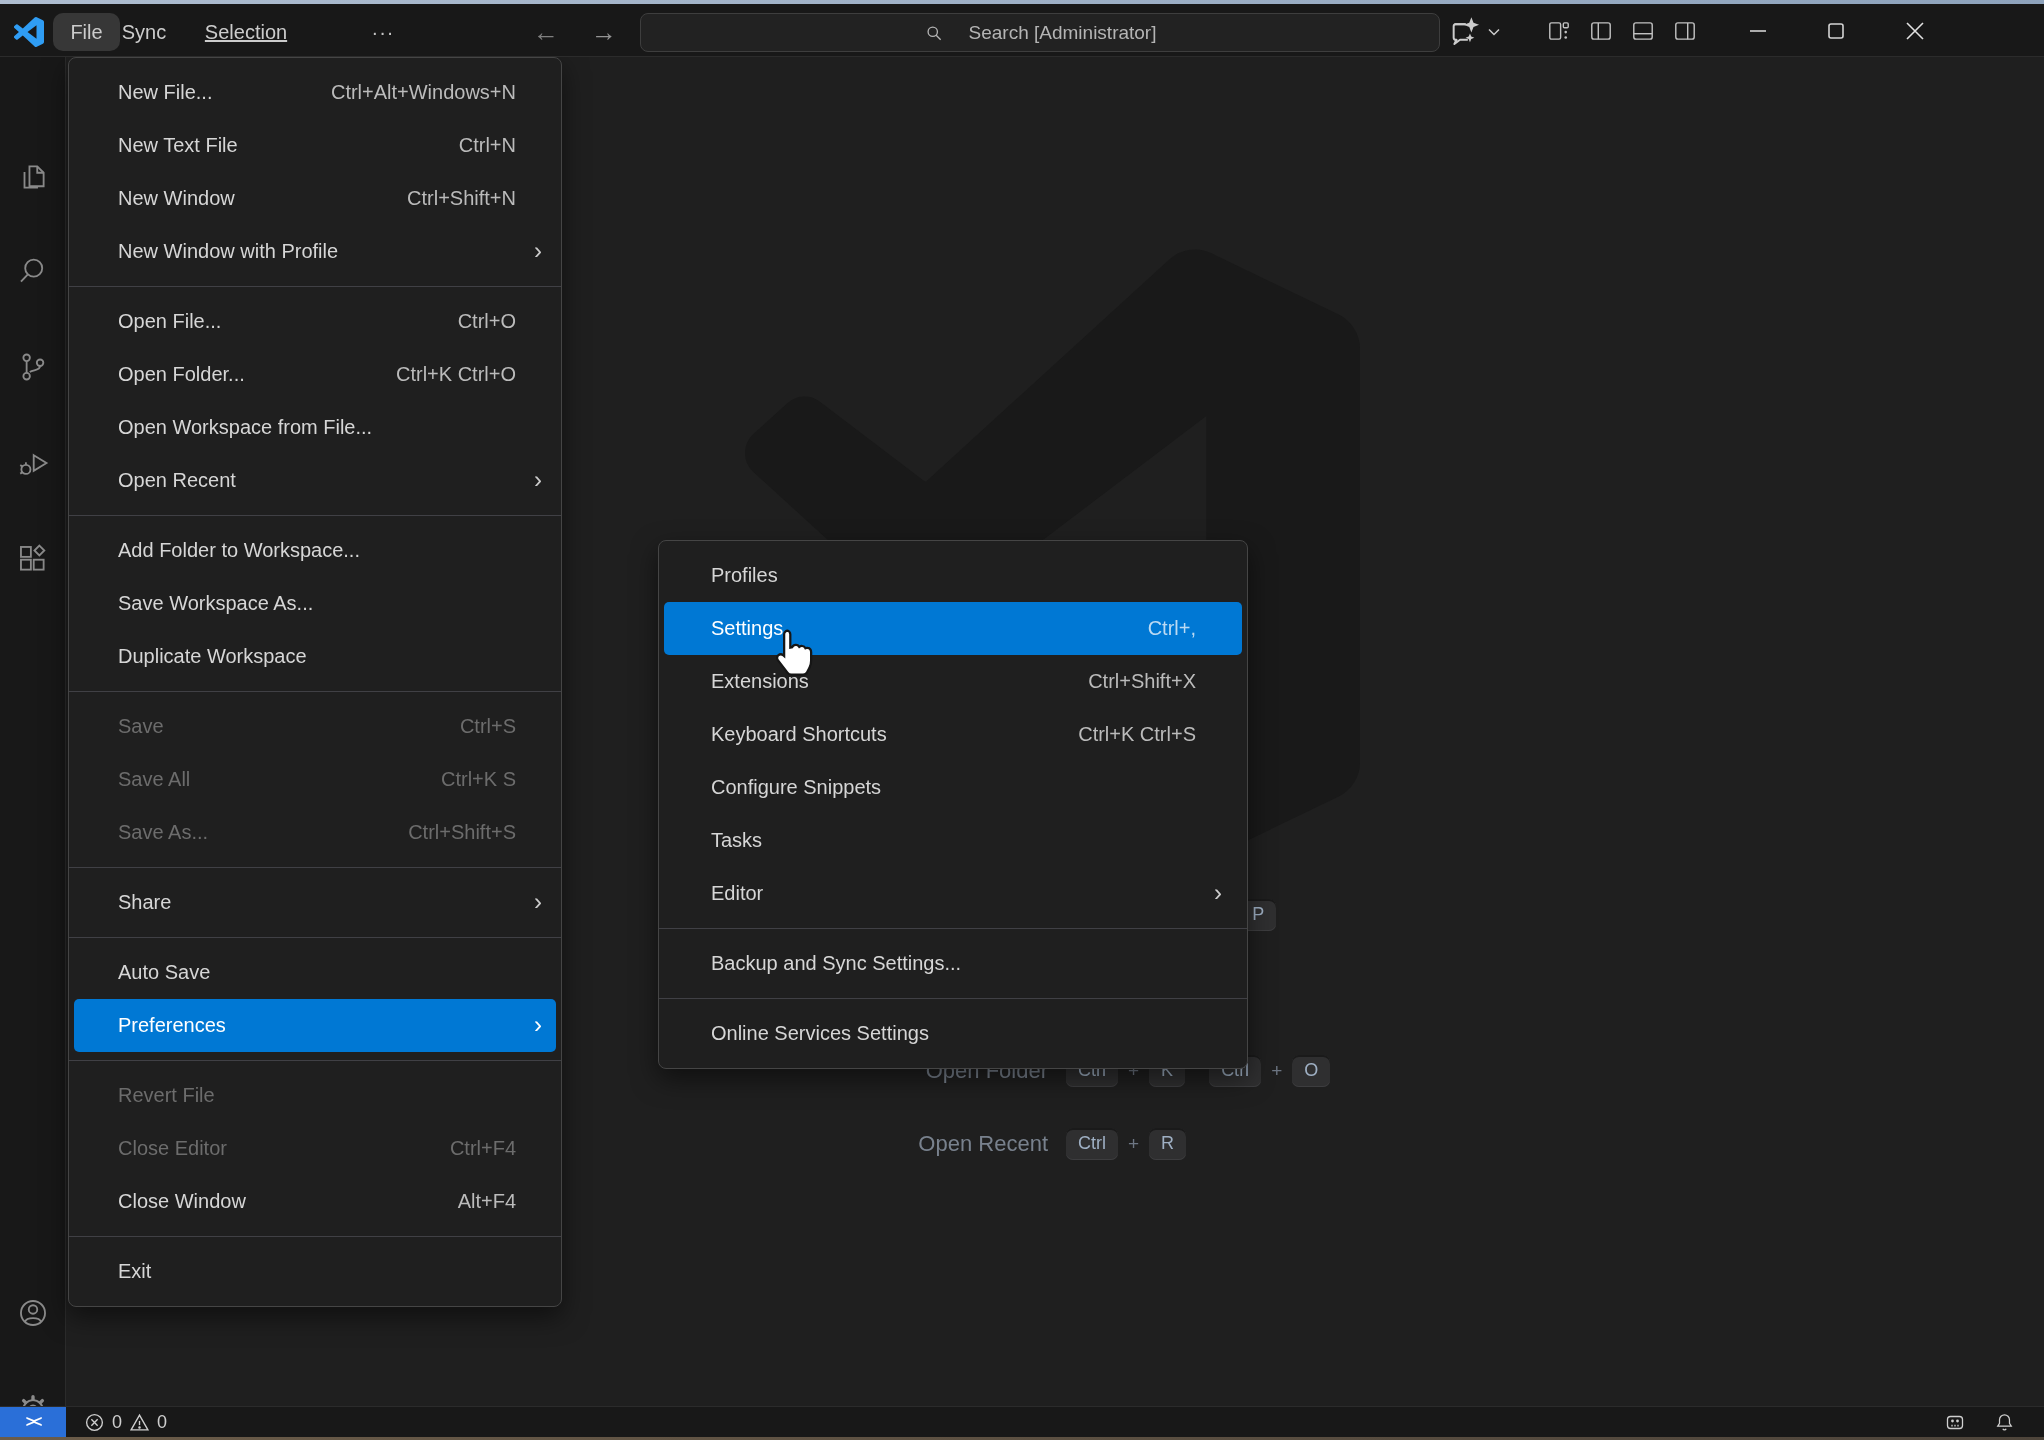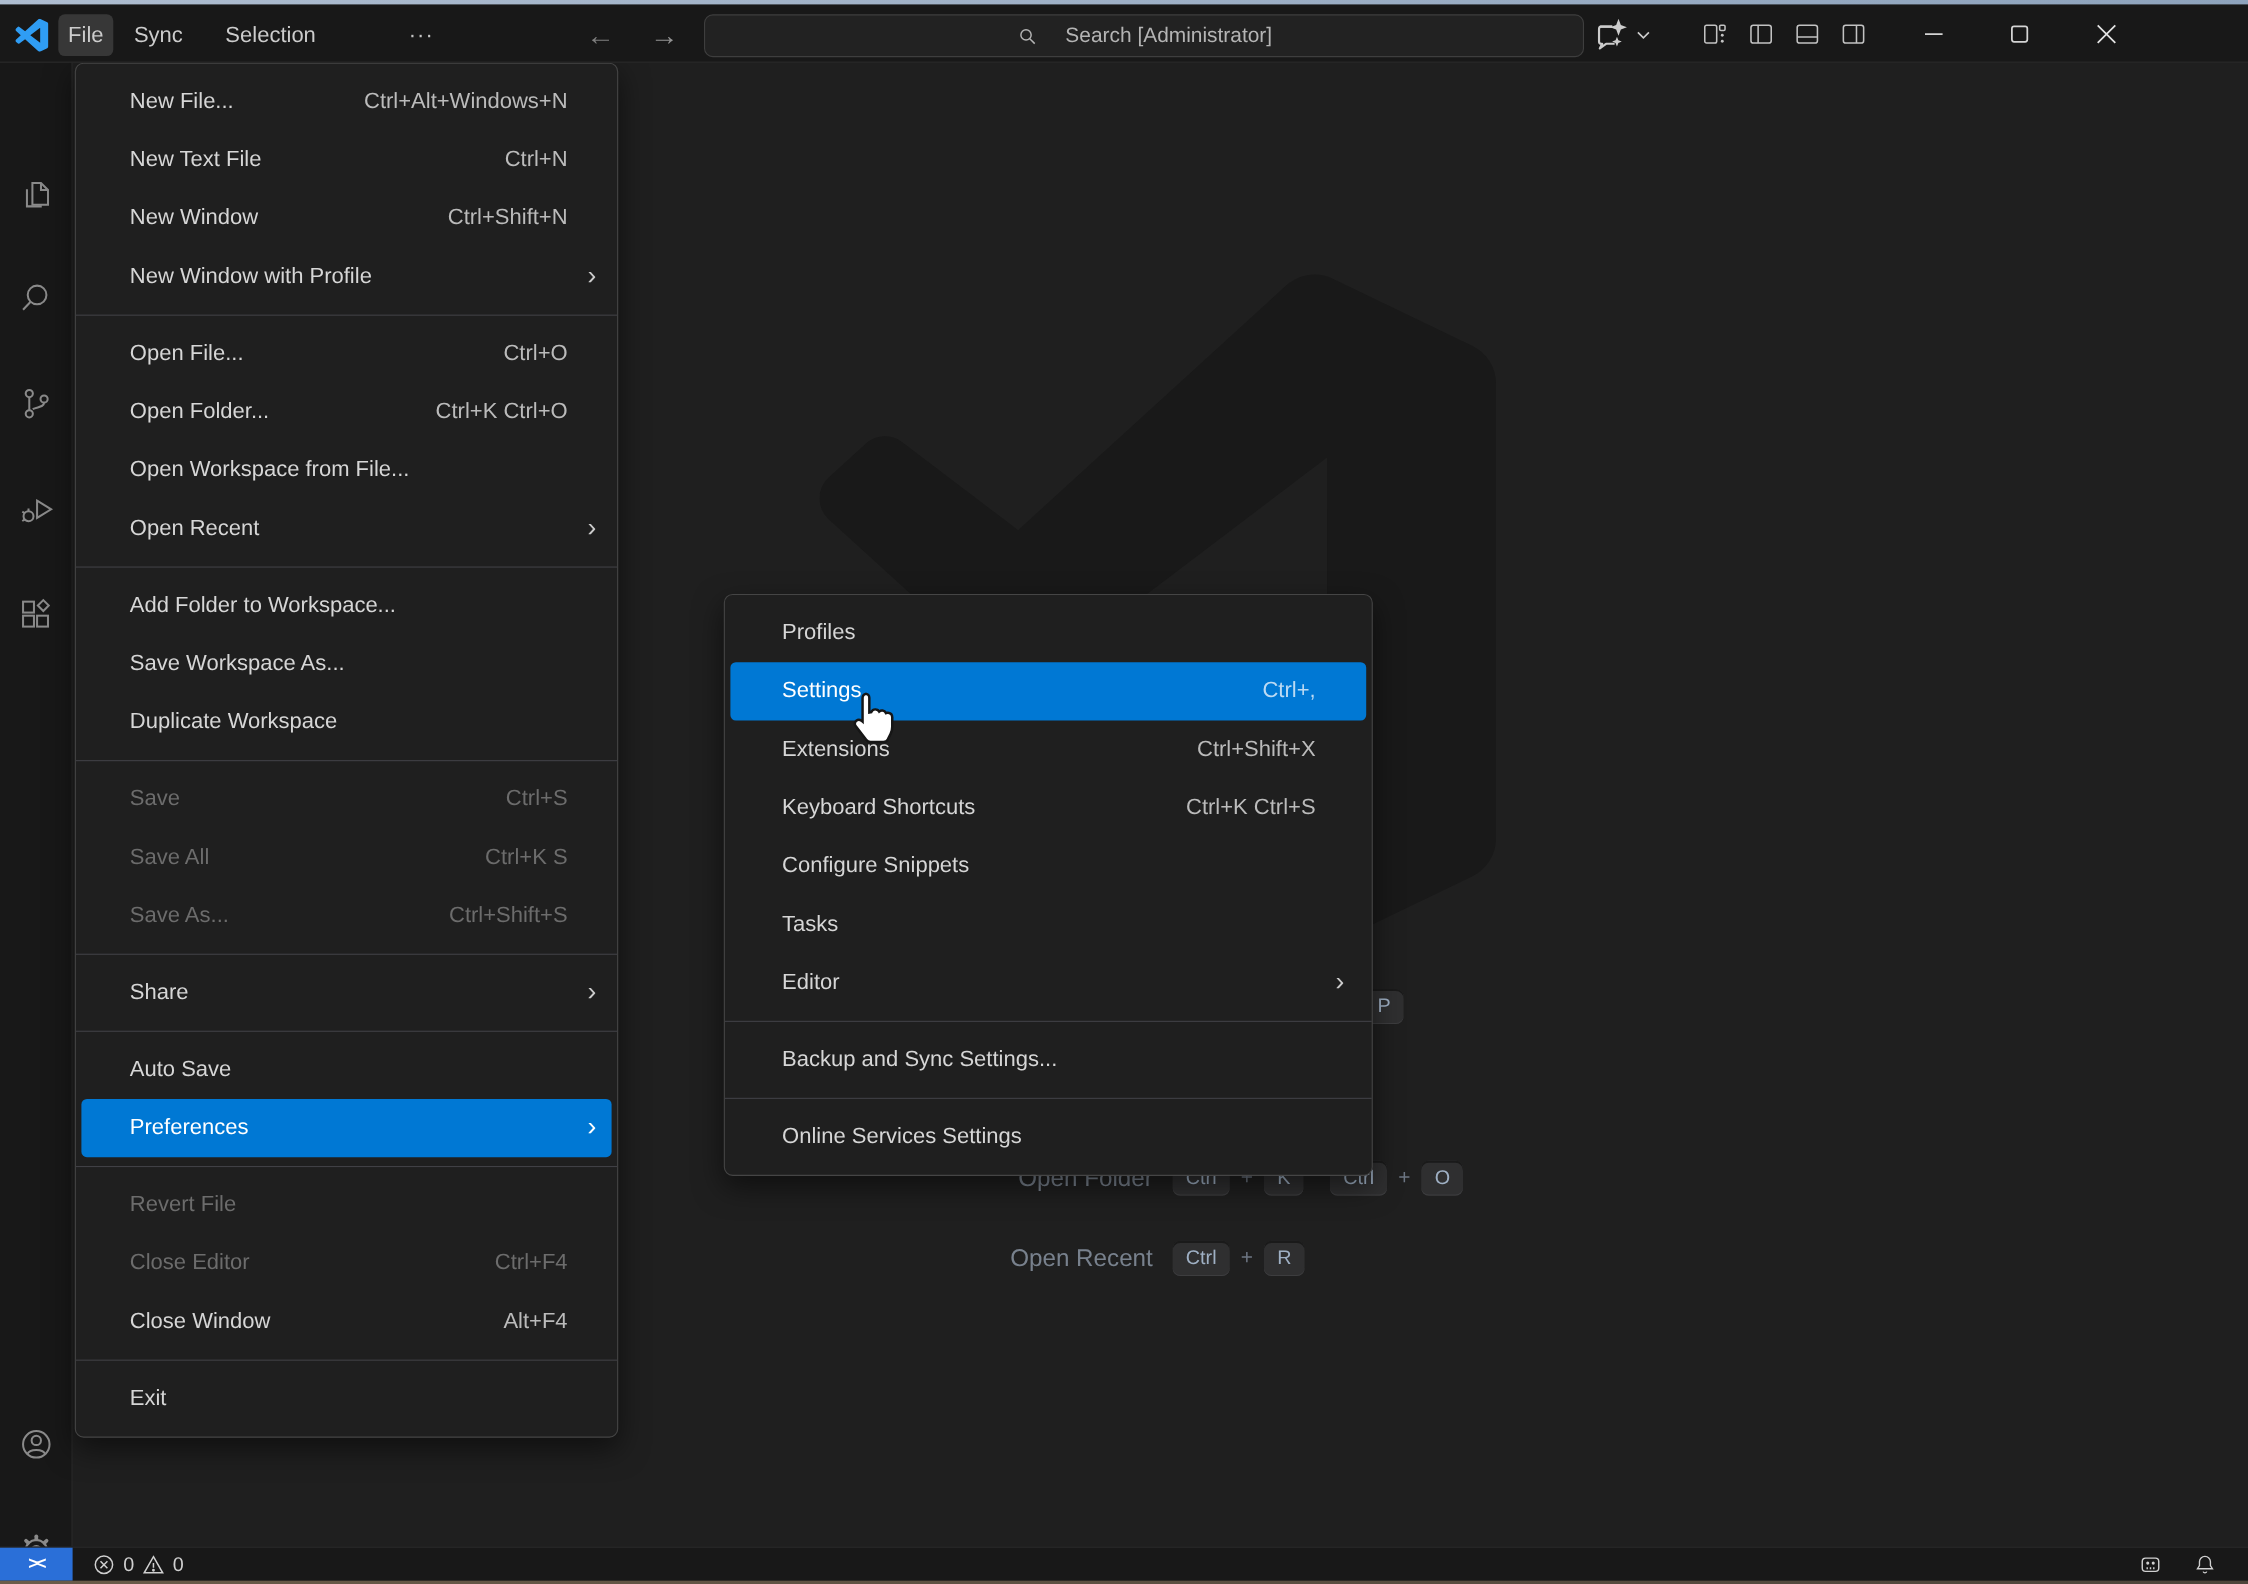--- a/index.html
+++ b/index.html
@@ -14,23 +14,23 @@
   .bottom-strip { position:absolute; left:0; top:1437px; width:2044px; height:3px;
                background:linear-gradient(90deg,#6b5c49,#4e453b); z-index:40; }
 
   
   .titlebar { position:absolute; left:0; top:4px; width:2044px; height:53px;
               background:#181818; border-bottom:1px solid #2b2b2b; z-index:20; }
   .vscode-logo { position:absolute; left:14px; top:13px; width:30px; height:30px; }
   .menubar-item { position:absolute; top:9px; height:38px; display:flex; align-items:center;
                   justify-content:center; color:#cccccc; font-size:20px; border-radius:6px; }
   .menubar-item.active { background:#373737; }
-  .mb-file { left:53px;  width:50px; }
+  .mb-file { left:53px;  width:67px;border-radius:10px; }
   .mb-edit { left:113px; width:62px; }
-  .mb-selection { left:189px; width:114px; }
+  .mb-selection { left:189px; width:114px;text-decoration:underline; }
   .mb-ellipsis { left:355px; width:56px; color:#c5c5c5; letter-spacing:1px; }
   .nav-arrow { position:absolute; top:8px; width:40px; height:40px; display:flex;
                align-items:center; justify-content:center; font-size:26px; color:#949494; }
   .nav-back { left:526px; color:#7f7f7f; }
   .nav-fwd  { left:584px; }
   .command-center { position:absolute; left:640px; top:9px; width:800px; height:39px;
                     background:#222222; border:1px solid #3e3e3e; border-radius:8px;
                     display:flex; align-items:center; justify-content:center; gap:25px;
                     color:#b4b4b4; font-size:19px; }
   .copilot-wrap { position:absolute; left:1448px; top:10px; width:56px; height:36px;

